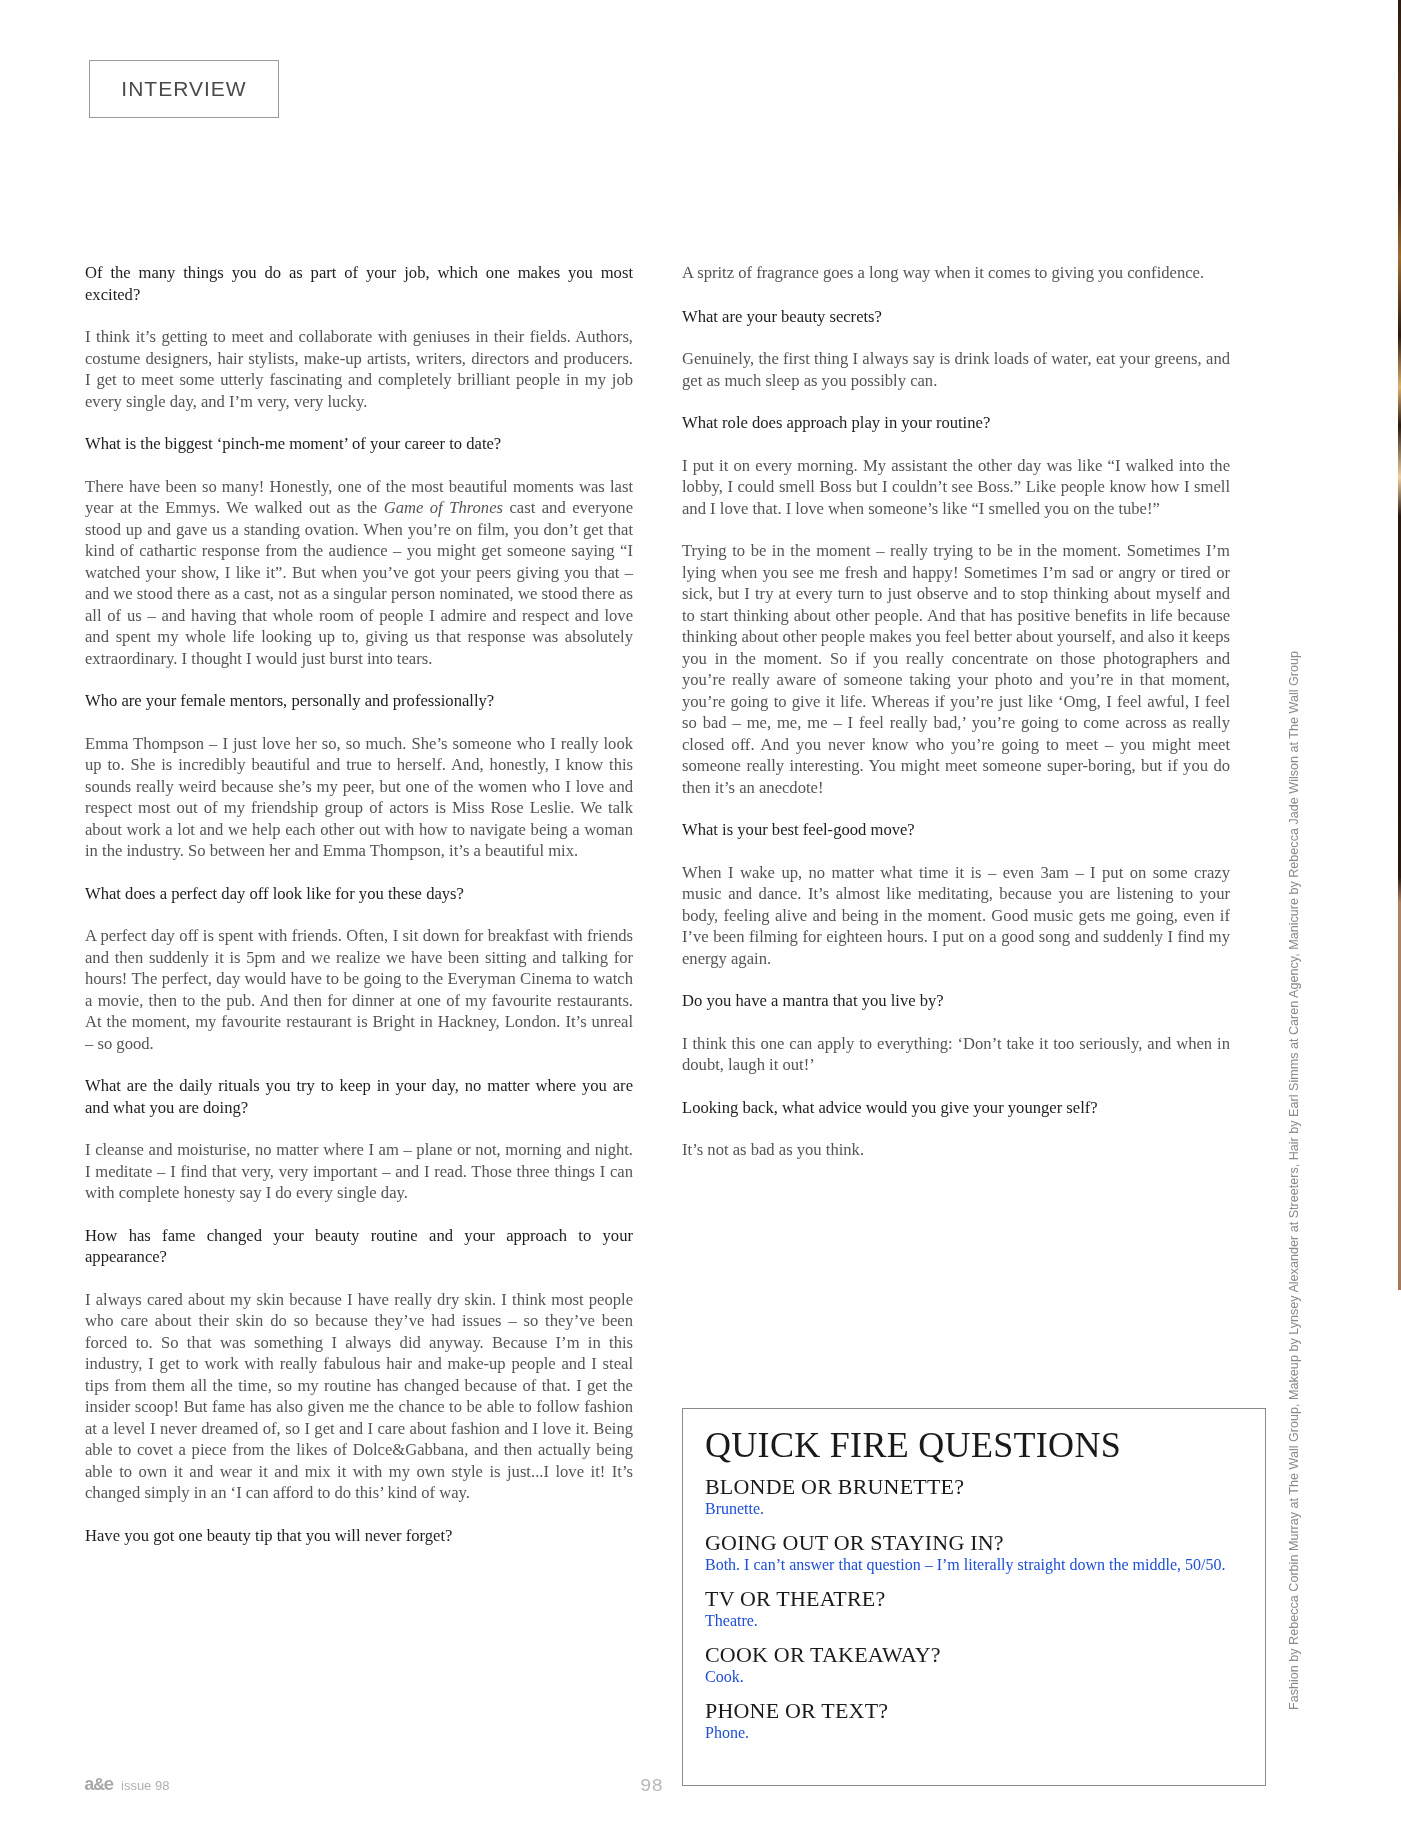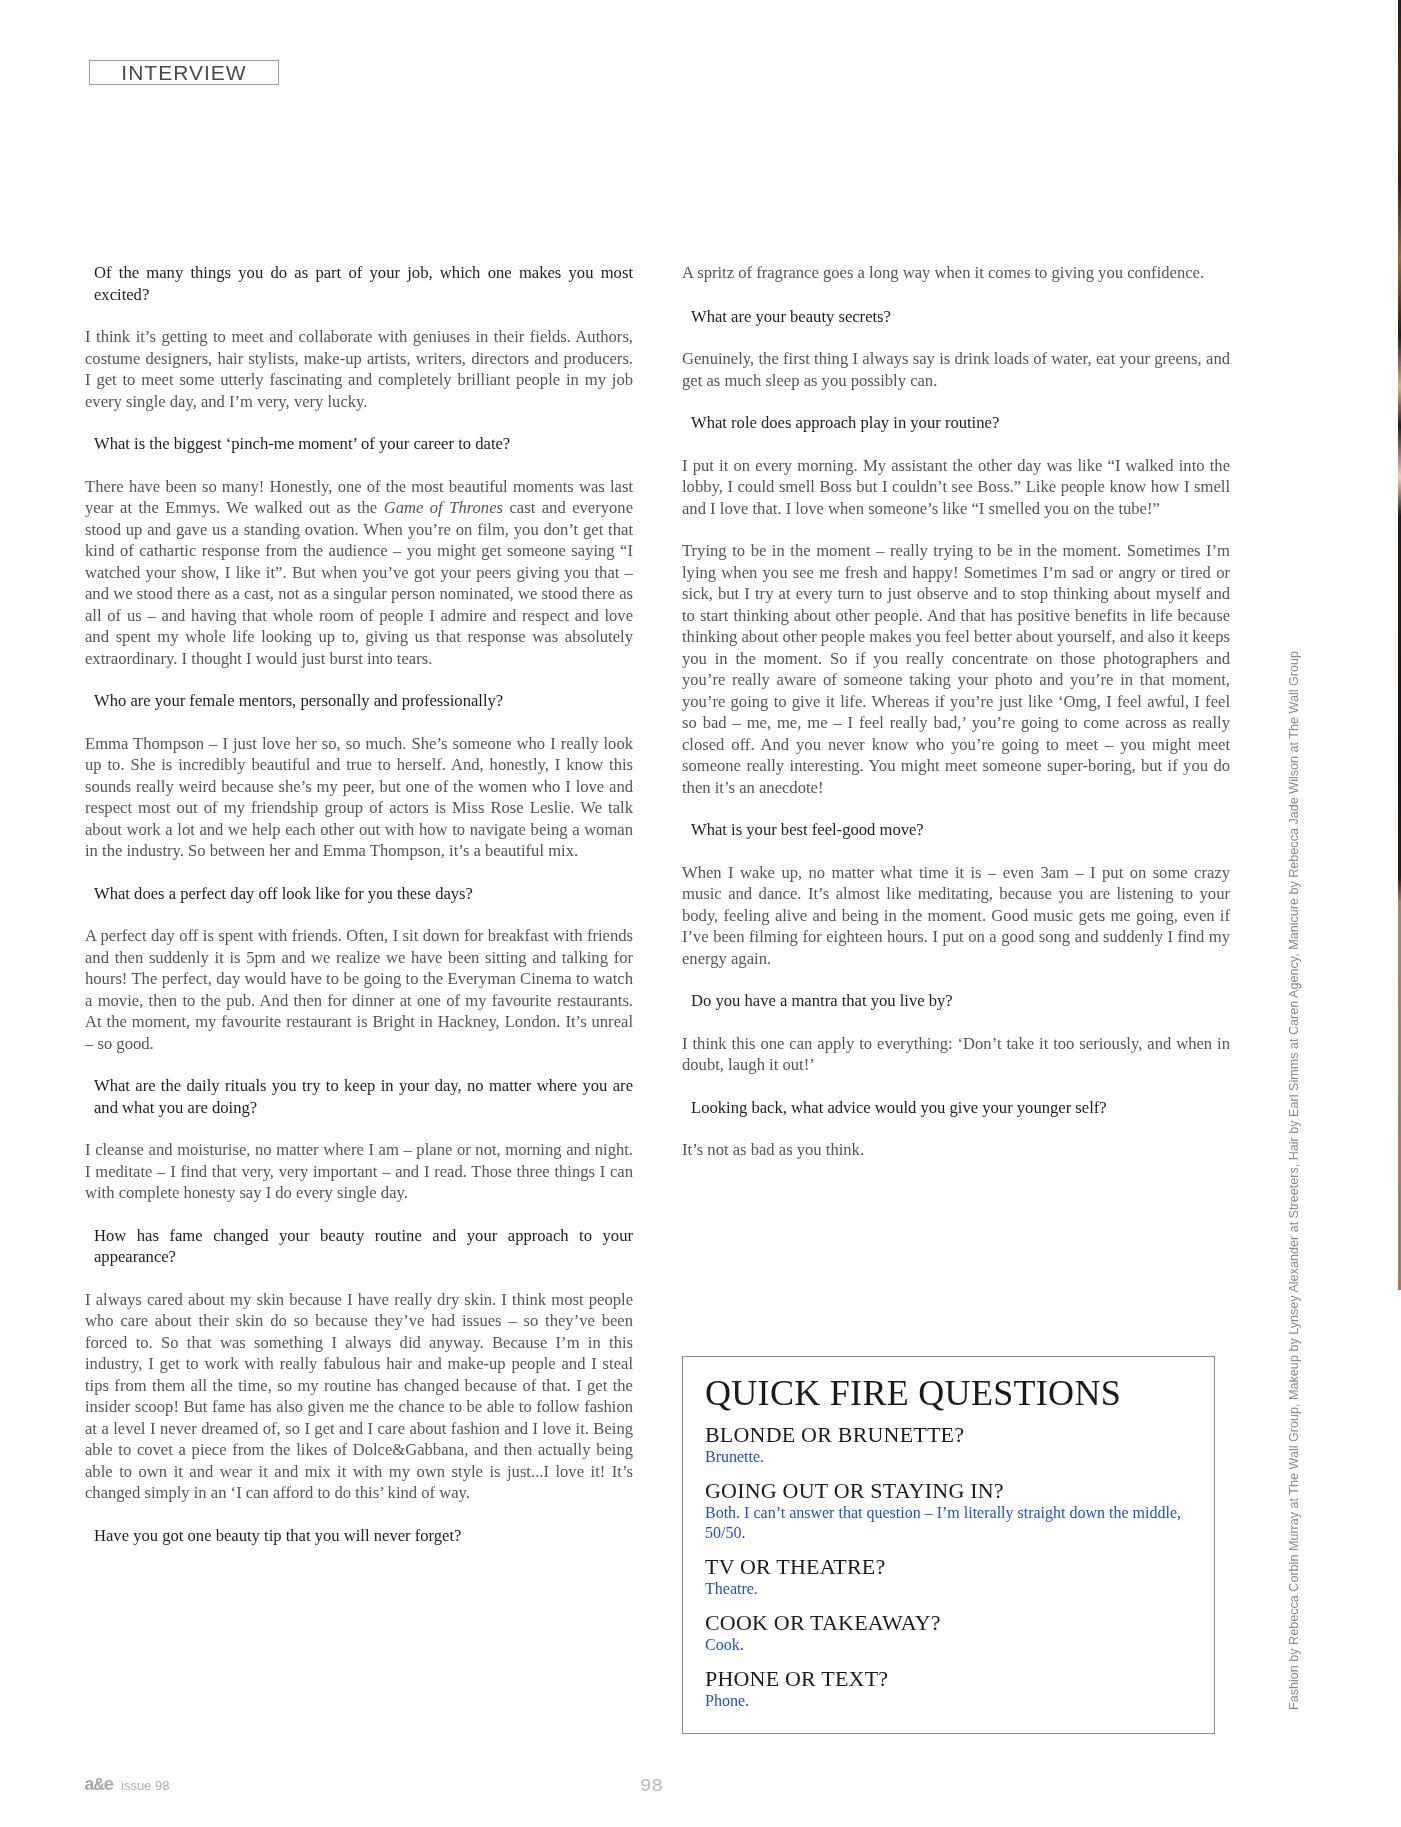--- a/index.html
+++ b/index.html
@@ -1,43 +1,43 @@
 <!DOCTYPE html>
 <html><head>
 <meta charset="utf-8">
 <style>
   * { margin: 0; padding: 0; box-sizing: border-box; }
   html, body { width: 1401px; height: 1827px; background: #ffffff; overflow: hidden; }
   body { position: relative; font-family: "Liberation Serif", "DejaVu Serif", serif; color: #4a4a4a; }
 
   .section-tag {
-    position: absolute; left: 89px; top: 60px; width: 190px; height: 25px;
+    position: absolute; left: 89px; top: 60px; width: 190px; height: 58px;
     border: 1.5px solid #9a9a9a;
     display: flex; align-items: center; justify-content: center;
     font-family: "Liberation Sans", "DejaVu Sans", sans-serif;
     font-size: 21px; letter-spacing: 1px; color: #4a4a4a;
   }
 
   .column { position: absolute; top: 262px; width: 548px; }
   .col-left { left: 85px; }
   .col-right { left: 682px; }
 
   .q {
     font-size: 16.6px; line-height: 21.5px; color: #1e1e1e;
-    text-align: justify; margin-bottom: 21px; margin-left: 9px;
+    text-align: justify; margin-bottom: 21px;
   }
   .a {
     font-size: 16.6px; line-height: 21.5px; color: #555555;
     text-align: justify; margin-bottom: 21px;
   }
   .a i { font-style: italic; }
   .gap-extra { margin-bottom: 22px; }
 
   .quickfire {
-    position: absolute; left: 682px; top: 1356px; width: 533px; height: 378px;
+    position: absolute; left: 682px; top: 1408px; width: 584px; height: 378px;
     border: 1.5px solid #8a8a8a; padding: 16px 22px;
   }
   .qf-title {
     font-family: "Liberation Serif", "DejaVu Serif", serif;
     font-size: 36px; line-height: 40px; color: #1a1a1a; letter-spacing: 0.3px;
     margin-bottom: 10px;
   }
   .qf-item { margin-bottom: 12px; }
   .qf-q {
     font-family: "Liberation Serif", "DejaVu Serif", serif;

